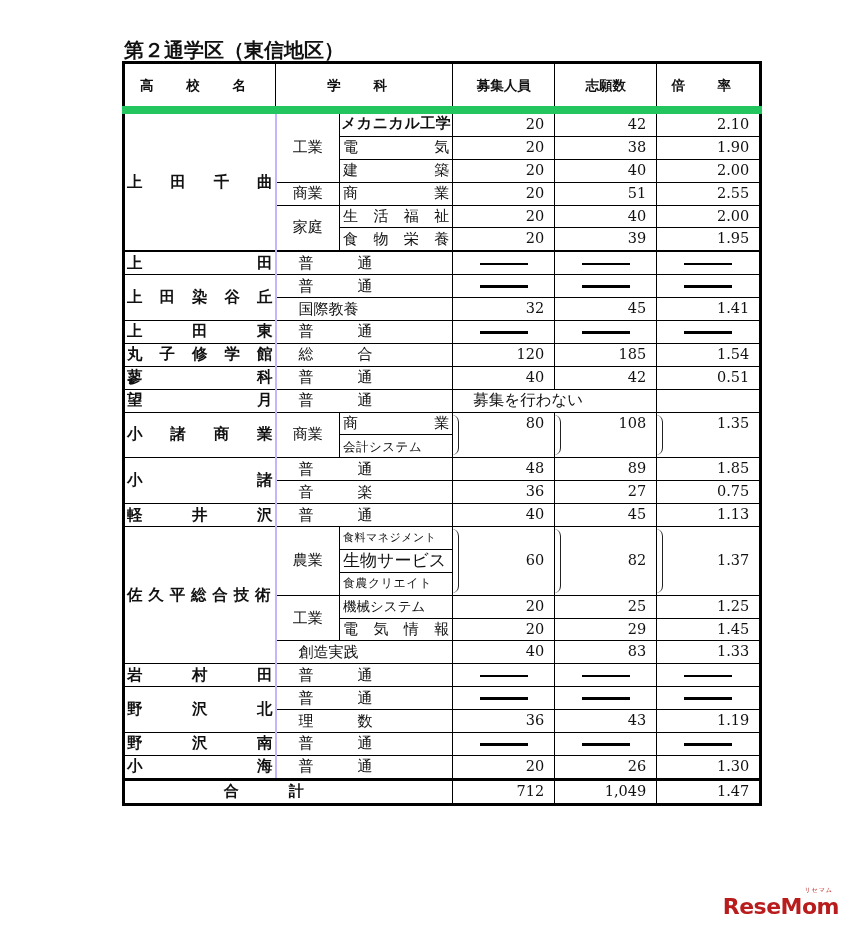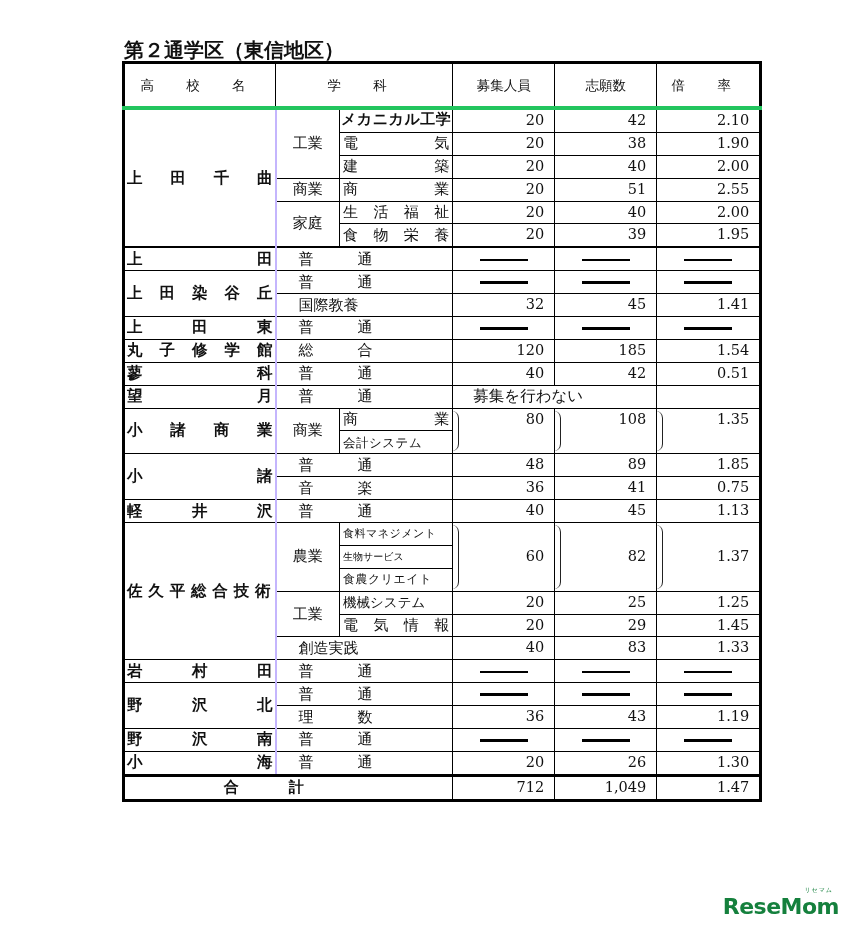--- a/index.html
+++ b/index.html
@@ -4,41 +4,41 @@
 <style>
   html, body { margin:0; padding:0; background:#fff; }
   body { width:855px; height:933px; position:relative; overflow:hidden;
          font-family:"DejaVu Serif", serif; color:#111; }
   .title { position:absolute; left:124px; top:37px; font-family:"DejaVu Sans", sans-serif;
            font-size:20px; font-weight:bold; letter-spacing:0px; }
   table { position:absolute; left:122px; top:61px; border-collapse:collapse;
           border:3px solid #000; table-layout:fixed; }
   td, th { border:1.5px solid #000; padding:0 4px; height:21.9px; font-size:15px;
            line-height:21px; white-space:nowrap; overflow:hidden; font-weight:normal; }
-  th { height:42px; font-family:"DejaVu Sans", sans-serif; font-size:13.5px; border-bottom:4px solid #22c55e; }
+  th { height:42px; font-family:"DejaVu Sans", sans-serif; font-size:13.5px; border-bottom:8px solid #22c55e;font-weight:bold; }
   th.sp { letter-spacing:14px; }
   td.school { font-family:"DejaVu Sans", sans-serif; font-weight:bold; font-size:15.5px; text-align:justify;
               text-align-last:justify; padding:0 2px; border-right:2px solid #c4b5fd; }
   td.grp { text-align:center; font-size:15px; }
   td.dept { text-align:justify; text-align-last:justify; font-size:15px; padding:0 3px; }
   td.deptwide { font-size:15px; padding-left:22px; letter-spacing:1px; }
   td.deptwide.sp2 { letter-spacing:0; }
   td.small { font-size:11px; letter-spacing:0.5px; }
   td.num { text-align:right; padding-right:10px; font-family:"DejaVu Serif", serif; font-size:14.5px; vertical-align:top; }
   td.num.mid { vertical-align:middle; }
   td.dash { text-align:center; }
   .dash-bar { display:inline-block; width:48px; height:2.5px; background:#000; vertical-align:middle; }
   .brace { position:relative; }
   .brace::before { content:""; position:absolute; left:-1px; top:2px; bottom:2px; width:6px;
                    border-right:1.5px solid #222; border-radius:0 8px 8px 0; }
   .total td { border-top:3px solid #000; font-family:"DejaVu Serif", serif; }
   .total td.totlabel { font-family:"DejaVu Sans", sans-serif; font-weight:bold; text-align:center; letter-spacing:50px; }
   .norecruit { font-size:15.5px; text-align:left; padding-left:20px; }
   .logo { position:absolute; right:16px; bottom:14px; font-family:"DejaVu Sans", sans-serif;
-          font-weight:bold; font-size:22px; color:#15803d; letter-spacing:-0.5px; }
+          font-weight:bold; font-size:22px; color:#b91c1c; letter-spacing:-0.5px; }
   .logo small { position:absolute; top:-8px; right:6px; font-size:6px; font-weight:normal; letter-spacing:1px; }
 </style>
 </head>
 <body>
 
 <div class="title">第２通学区（東信地区）</div>
 
 <table>
   <colgroup>
     <col style="width:152px">
@@ -168,42 +168,42 @@
     <tr>
       <td class="school" rowspan="2">小諸</td>
       <td class="deptwide" colspan="2"><span style="letter-spacing:44px">普通</span></td>
       <td class="num">48</td>
       <td class="num">89</td>
       <td class="num">1.85</td>
     </tr>
     <tr>
       <td class="deptwide" colspan="2"><span style="letter-spacing:44px">音楽</span></td>
       <td class="num">36</td>
-      <td class="num">41</td>
+      <td class="num">27</td>
       <td class="num">0.75</td>
     </tr>
 
     <tr>
       <td class="school">軽井沢</td>
       <td class="deptwide" colspan="2"><span style="letter-spacing:44px">普通</span></td>
       <td class="num">40</td>
       <td class="num">45</td>
       <td class="num">1.13</td>
     </tr>
 
     <tr>
       <td class="school" rowspan="6" style="letter-spacing:2px">佐久平総合技術</td>
       <td class="grp" rowspan="3">農業</td>
       <td class="dept small" style="text-align-last:auto;text-align:left;">食料マネジメント</td>
       <td class="num mid brace" rowspan="3">60</td>
       <td class="num mid brace" rowspan="3">82</td>
       <td class="num mid brace" rowspan="3">1.37</td>
     </tr>
     <tr>
-      <td class="dept" style="font-size:10px;text-align-last:auto;text-align:left;">生物サービス</td>
+      <td class="dept" style="font-size:17px;text-align-last:auto;text-align:left;">生物サービス</td>
     </tr>
     <tr>
       <td class="dept small" style="font-size:12px;text-align-last:auto;text-align:left;">食農クリエイト</td>
     </tr>
     <tr>
       <td class="grp" rowspan="2">工業</td>
       <td class="dept" style="font-size:13.5px;text-align-last:auto;text-align:left;margin-top:36px;">機械システム</td>
       <td class="num">20</td>
       <td class="num">25</td>
       <td class="num">1.25</td>

